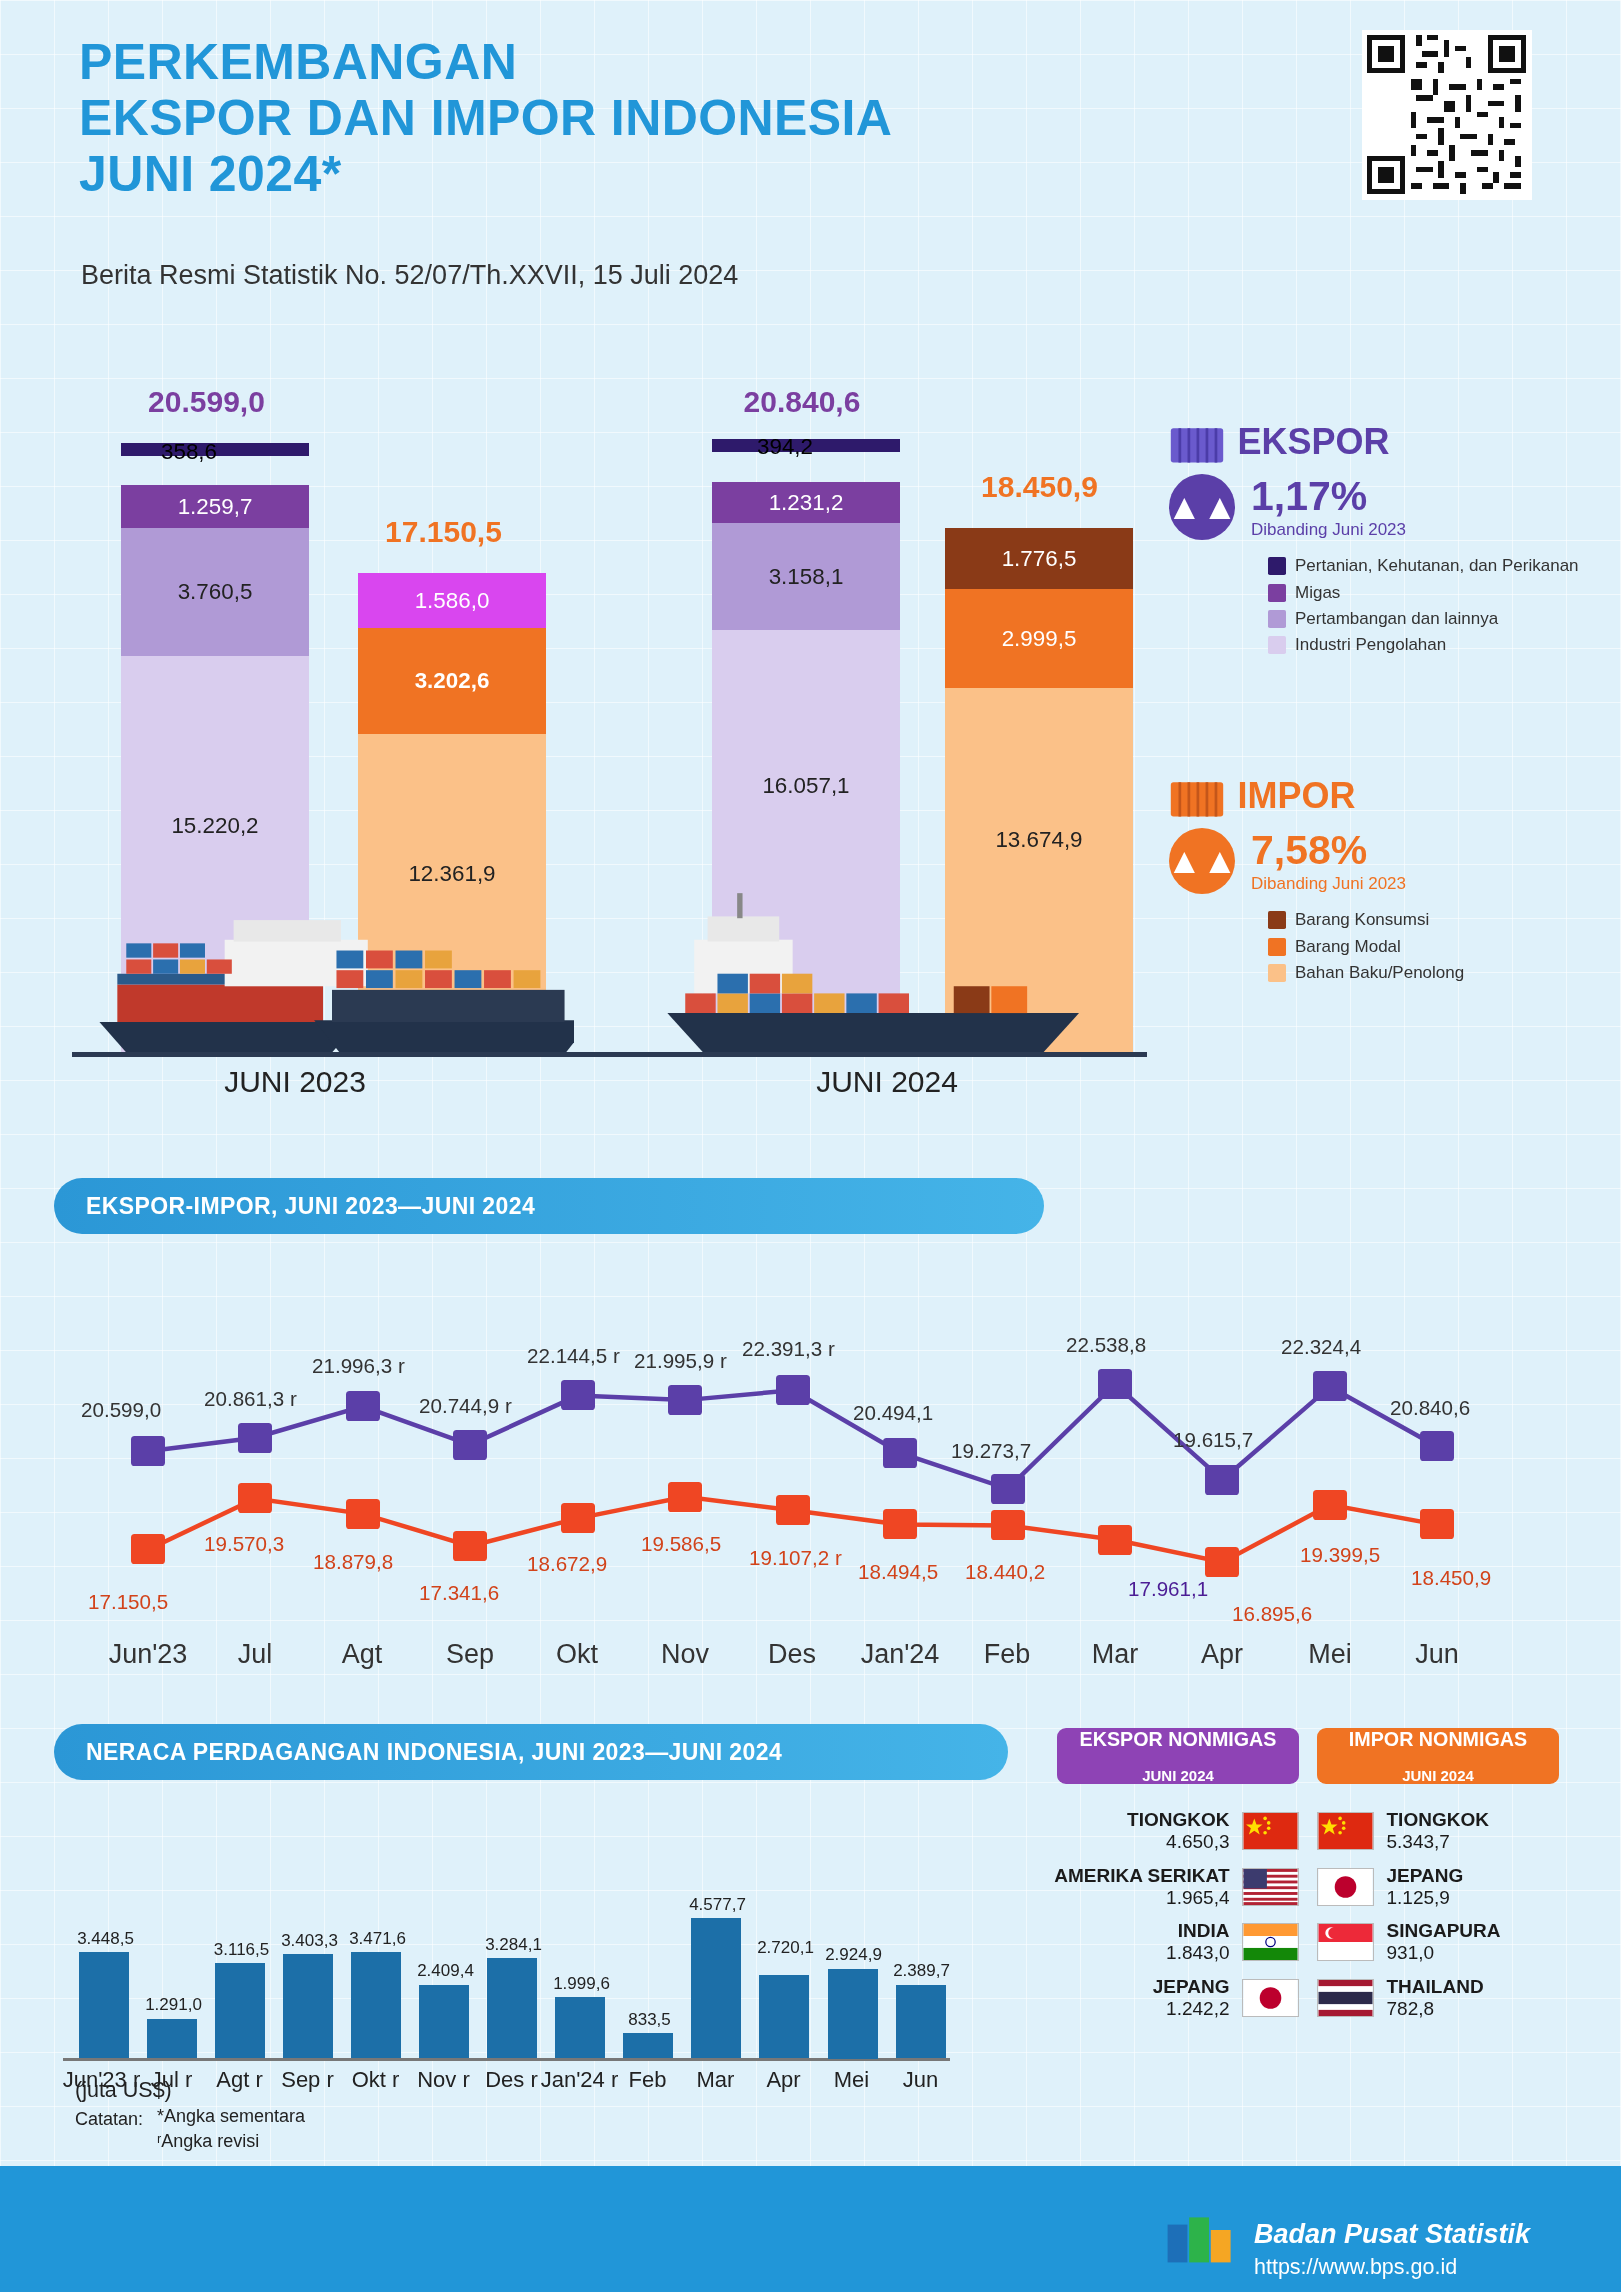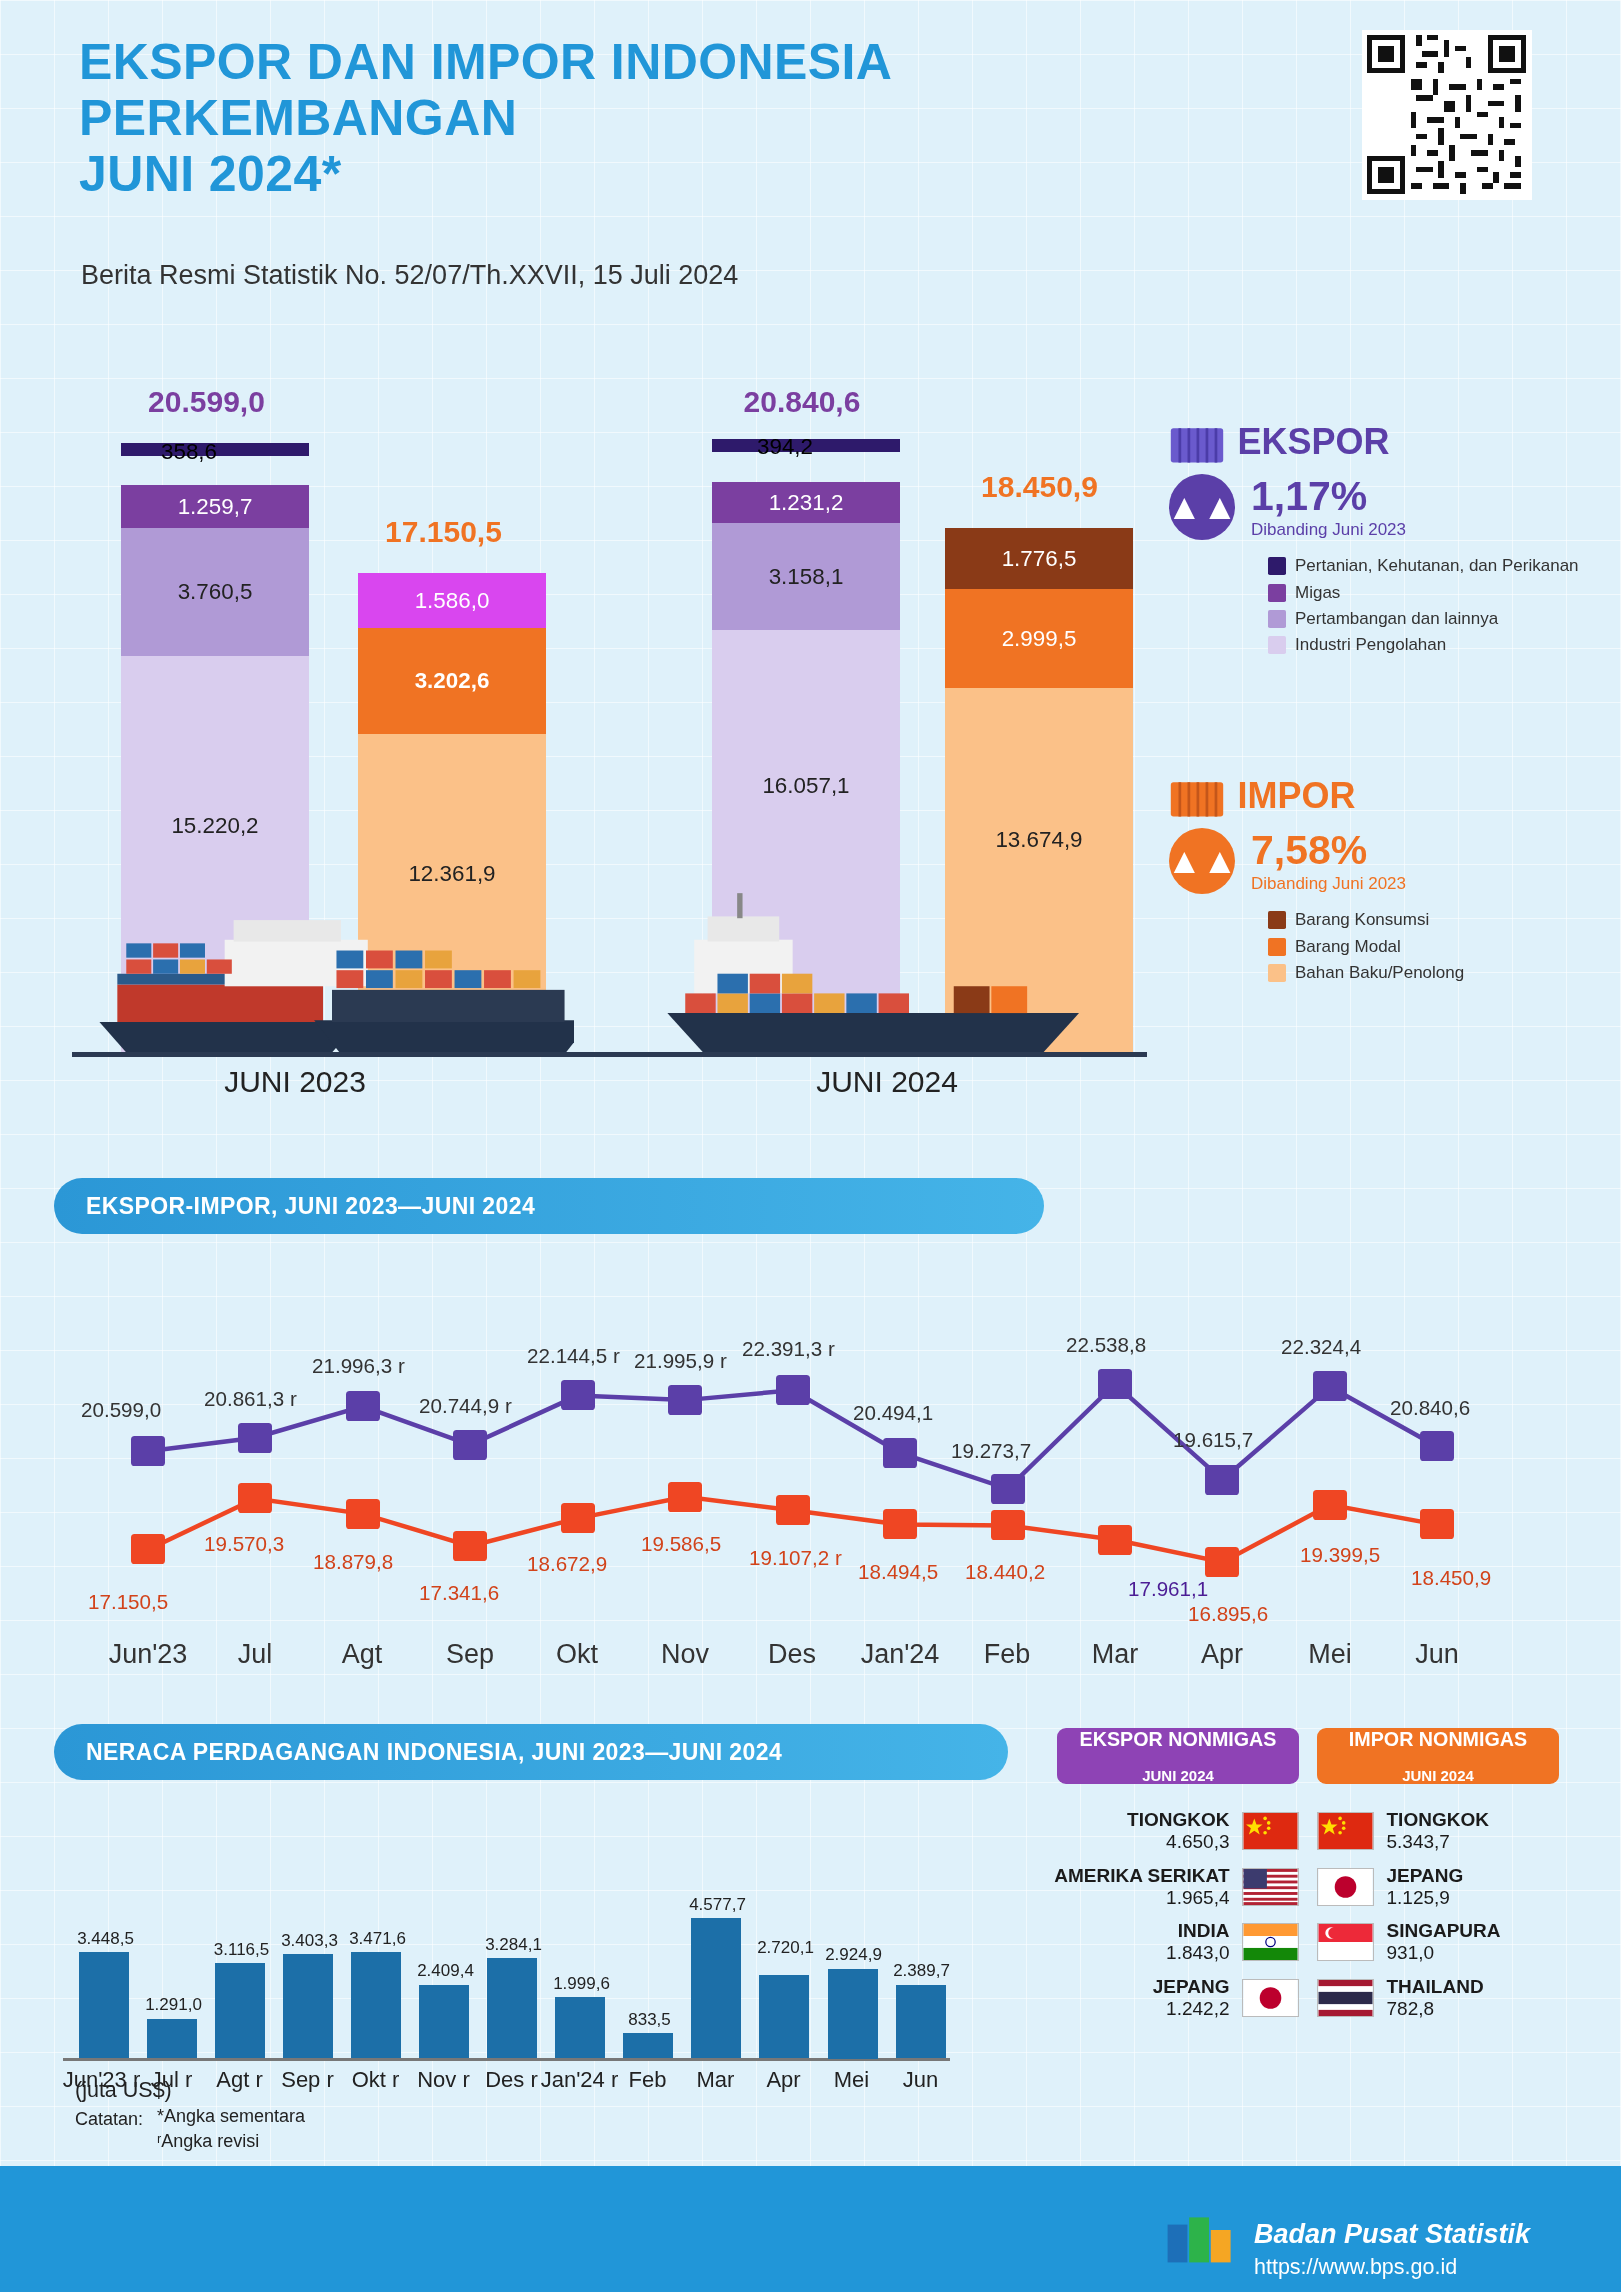--- a/index.html
+++ b/index.html
@@ -68,22 +68,22 @@
   .furl{position:absolute;color:#fff;font-size:21.5px;}
   .note{position:absolute;font-size:18px;color:#222;}
 </style>
 </head>
 <body>
 
 <div class="grid-bg"></div>
 <div class="wrap">
 
   <div class="title">
+    <div>PERKEMBANGAN</div>
     <div>EKSPOR DAN IMPOR INDONESIA</div>
-    <div>PERKEMBANGAN</div>
     <div>JUNI 2024*</div>
   </div>
   <div class="subtitle">Berita Resmi Statistik No. 52/07/Th.XXVII, 15 Juli 2024</div>
 
   <div class="qr">
     <svg width="159" height="159" viewBox="0 0 29 29" shape-rendering="crispEdges">
       <rect width="29" height="29" fill="#fff"></rect>
       <g fill="#111">
         <rect x="0" y="0" width="7" height="1"></rect>
           <rect x="0" y="6" width="7" height="1"></rect>
@@ -389,21 +389,21 @@
     <div class="lval" style="left:88px;top:309px;color:#d2431a;">17.150,5</div>
     <div class="lval" style="left:204px;top:251px;color:#d2431a;">19.570,3</div>
     <div class="lval" style="left:313px;top:269px;color:#d2431a;">18.879,8</div>
     <div class="lval" style="left:419px;top:300px;color:#d2431a;">17.341,6</div>
     <div class="lval" style="left:527px;top:271px;color:#d2431a;">18.672,9</div>
     <div class="lval" style="left:641px;top:251px;color:#d2431a;">19.586,5</div>
     <div class="lval" style="left:749px;top:265px;color:#d2431a;text-align:right;">19.107,2 r</div>
     <div class="lval" style="left:858px;top:279px;color:#d2431a;">18.494,5</div>
     <div class="lval" style="left:965px;top:279px;color:#d2431a;">18.440,2</div>
     <div class="lval" style="left:1128px;top:296px;color:#4c1d95;">17.961,1</div>
-    <div class="lval" style="left:1188px;top:321px;color:#d2431a;">16.895,6</div>
+    <div class="lval" style="left:1188px;top:321px;color:#d2431a;padding-left:44px;">16.895,6</div>
     <div class="lval" style="left:1300px;top:262px;color:#d2431a;">19.399,5</div>
     <div class="lval" style="left:1411px;top:285px;color:#d2431a;">18.450,9</div>
 
     <div class="xlab" style="left:90px;top:358px;">Jun'23</div>
     <div class="xlab" style="left:197px;top:358px;">Jul</div>
     <div class="xlab" style="left:304px;top:358px;">Agt</div>
     <div class="xlab" style="left:412px;top:358px;">Sep</div>
     <div class="xlab" style="left:519px;top:358px;">Okt</div>
     <div class="xlab" style="left:627px;top:358px;">Nov</div>
     <div class="xlab" style="left:734px;top:358px;">Des</div>

